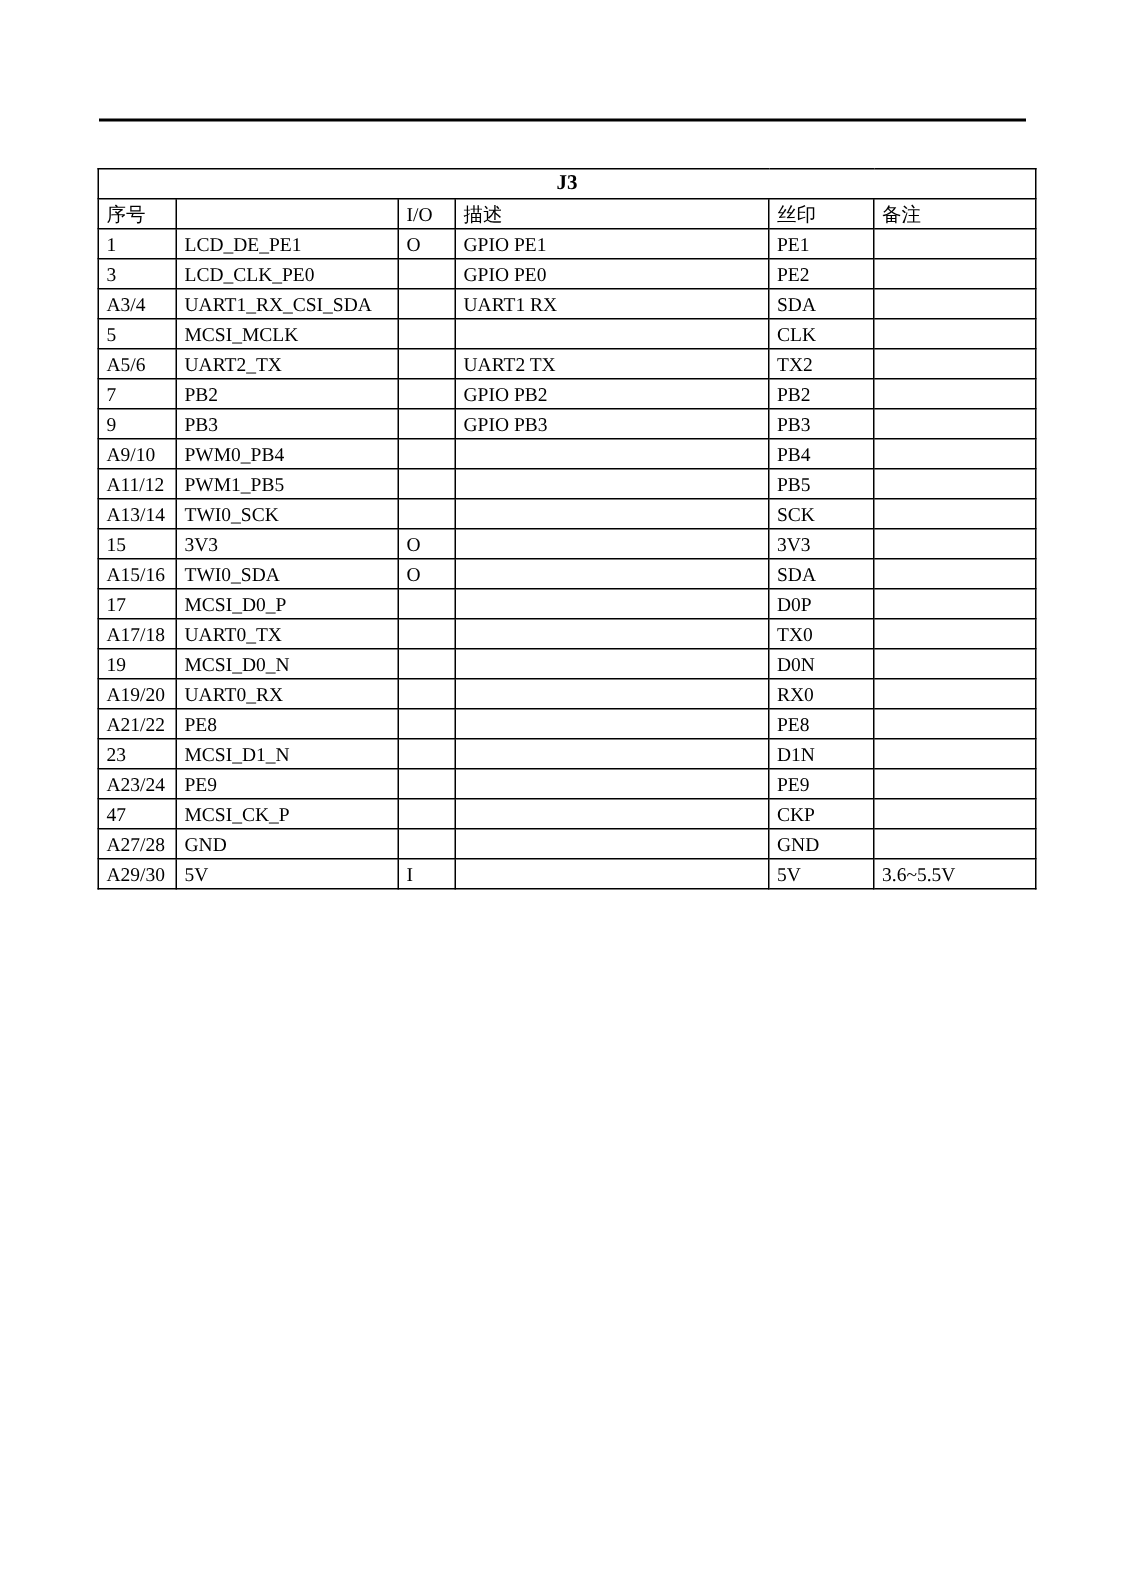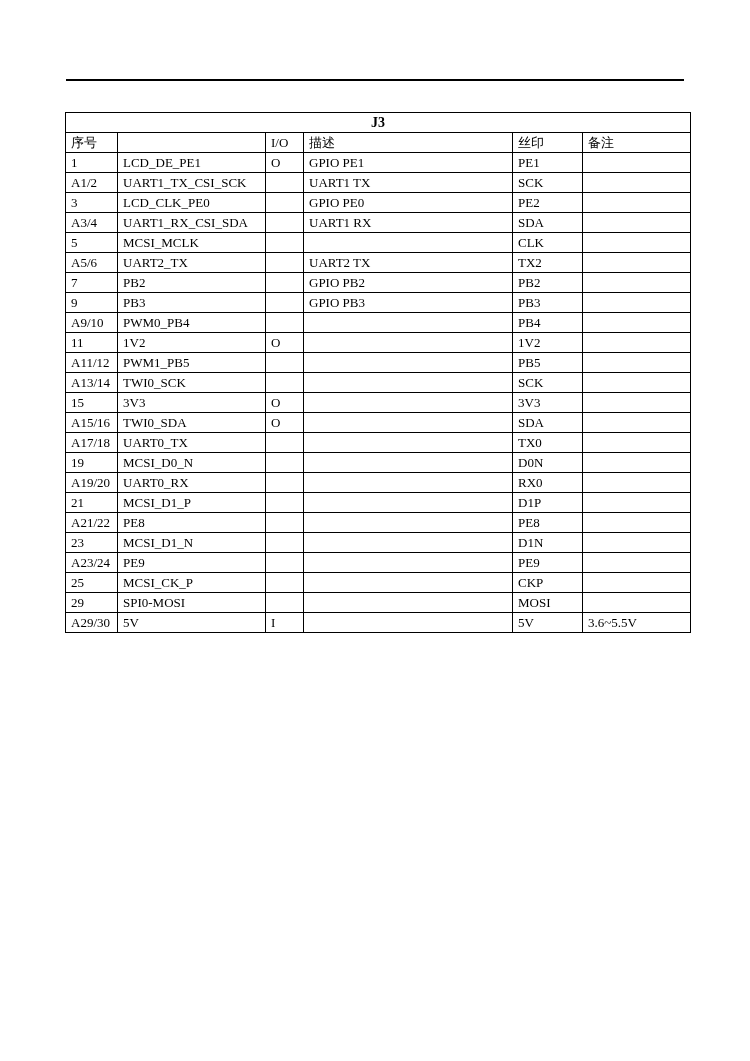--- a/index.html
+++ b/index.html
@@ -88,28 +88,20 @@
     <tbody>
         <tr>
           <td>1</td>
           <td>LCD_DE_PE1</td>
           <td>O</td>
           <td>GPIO PE1</td>
           <td>PE1</td>
           <td></td>
         </tr>
         <tr>
-          <td>A1/2</td>
-          <td>UART1_TX_CSI_SCK</td>
-          <td></td>
-          <td>UART1 TX</td>
-          <td>SCK</td>
-          <td></td>
-        </tr>
-        <tr>
           <td>3</td>
           <td>LCD_CLK_PE0</td>
           <td></td>
           <td>GPIO PE0</td>
           <td>PE2</td>
           <td></td>
         </tr>
         <tr>
           <td>A3/4</td>
           <td>UART1_RX_CSI_SDA</td>
@@ -149,28 +141,20 @@
           <td>GPIO PB3</td>
           <td>PB3</td>
           <td></td>
         </tr>
         <tr>
           <td>A9/10</td>
           <td>PWM0_PB4</td>
           <td></td>
           <td></td>
           <td>PB4</td>
-          <td></td>
-        </tr>
-        <tr>
-          <td>11</td>
-          <td>1V2</td>
-          <td>O</td>
-          <td></td>
-          <td>1V2</td>
           <td></td>
         </tr>
         <tr>
           <td>A11/12</td>
           <td>PWM1_PB5</td>
           <td></td>
           <td></td>
           <td>PB5</td>
           <td></td>
         </tr>
@@ -192,20 +176,28 @@
         </tr>
         <tr>
           <td>A15/16</td>
           <td>TWI0_SDA</td>
           <td>O</td>
           <td></td>
           <td>SDA</td>
           <td></td>
         </tr>
         <tr>
+          <td>17</td>
+          <td>MCSI_D0_P</td>
+          <td></td>
+          <td></td>
+          <td>D0P</td>
+          <td></td>
+        </tr>
+        <tr>
           <td>A17/18</td>
           <td>UART0_TX</td>
           <td></td>
           <td></td>
           <td>TX0</td>
           <td></td>
         </tr>
         <tr>
           <td>19</td>
           <td>MCSI_D0_N</td>
@@ -216,28 +208,20 @@
         </tr>
         <tr>
           <td>A19/20</td>
           <td>UART0_RX</td>
           <td></td>
           <td></td>
           <td>RX0</td>
           <td></td>
         </tr>
         <tr>
-          <td>21</td>
-          <td>MCSI_D1_P</td>
-          <td></td>
-          <td></td>
-          <td>D1P</td>
-          <td></td>
-        </tr>
-        <tr>
           <td>A21/22</td>
           <td>PE8</td>
           <td></td>
           <td></td>
           <td>PE8</td>
           <td></td>
         </tr>
         <tr>
           <td>23</td>
           <td>MCSI_D1_N</td>
@@ -248,33 +232,33 @@
         </tr>
         <tr>
           <td>A23/24</td>
           <td>PE9</td>
           <td></td>
           <td></td>
           <td>PE9</td>
           <td></td>
         </tr>
         <tr>
-          <td>25</td>
+          <td>47</td>
           <td>MCSI_CK_P</td>
           <td></td>
           <td></td>
           <td>CKP</td>
           <td></td>
         </tr>
         <tr>
-          <td>29</td>
-          <td>SPI0-MOSI</td>
-          <td></td>
-          <td></td>
-          <td>MOSI</td>
+          <td>A27/28</td>
+          <td>GND</td>
+          <td></td>
+          <td></td>
+          <td>GND</td>
           <td></td>
         </tr>
         <tr>
           <td>A29/30</td>
           <td>5V</td>
           <td>I</td>
           <td></td>
           <td>5V</td>
           <td>3.6~5.5V</td>
         </tr>

